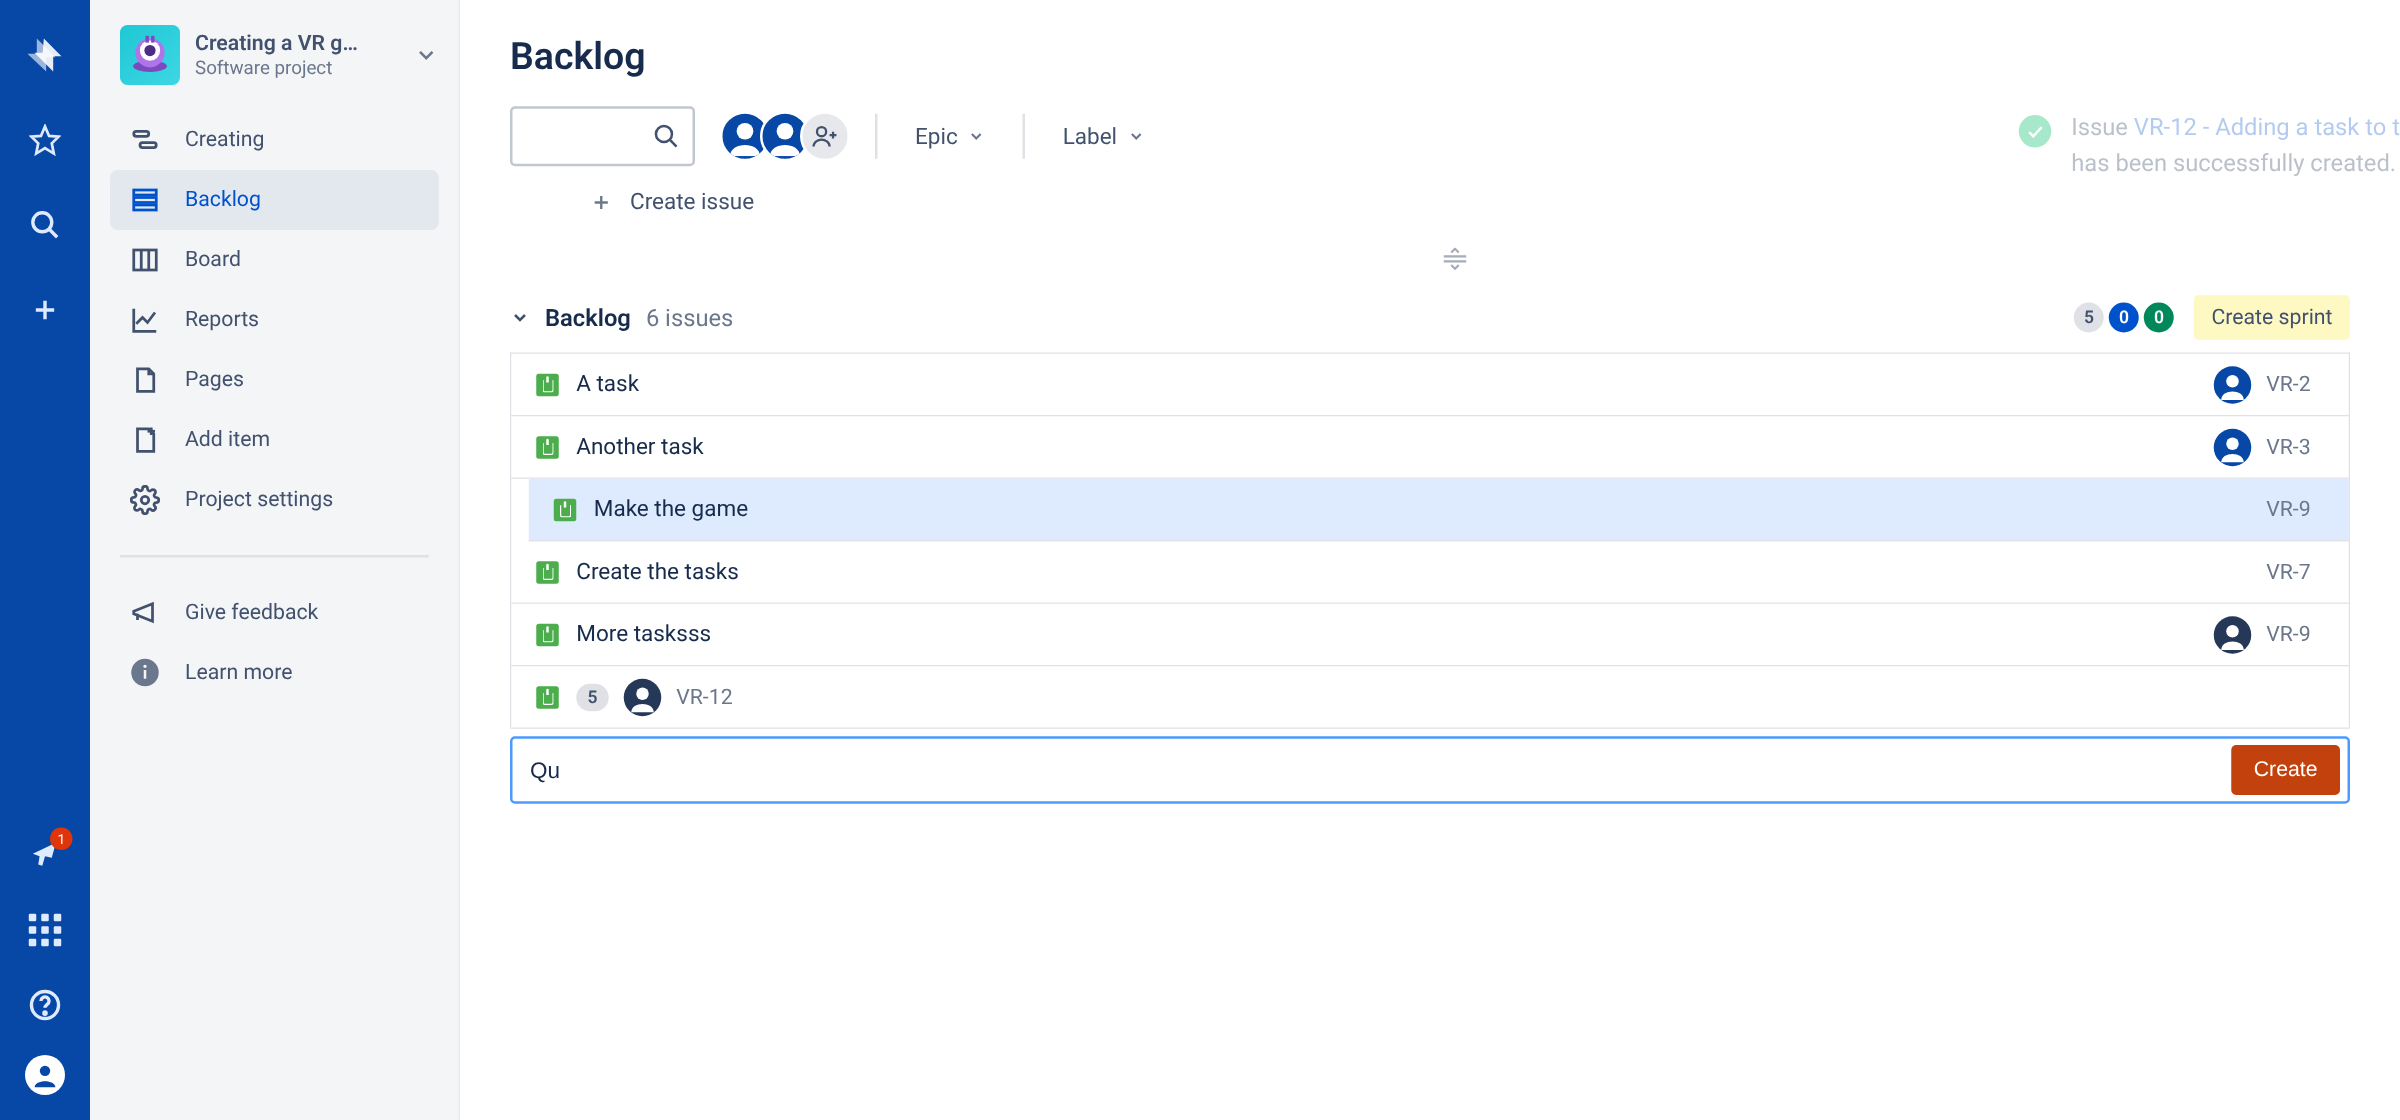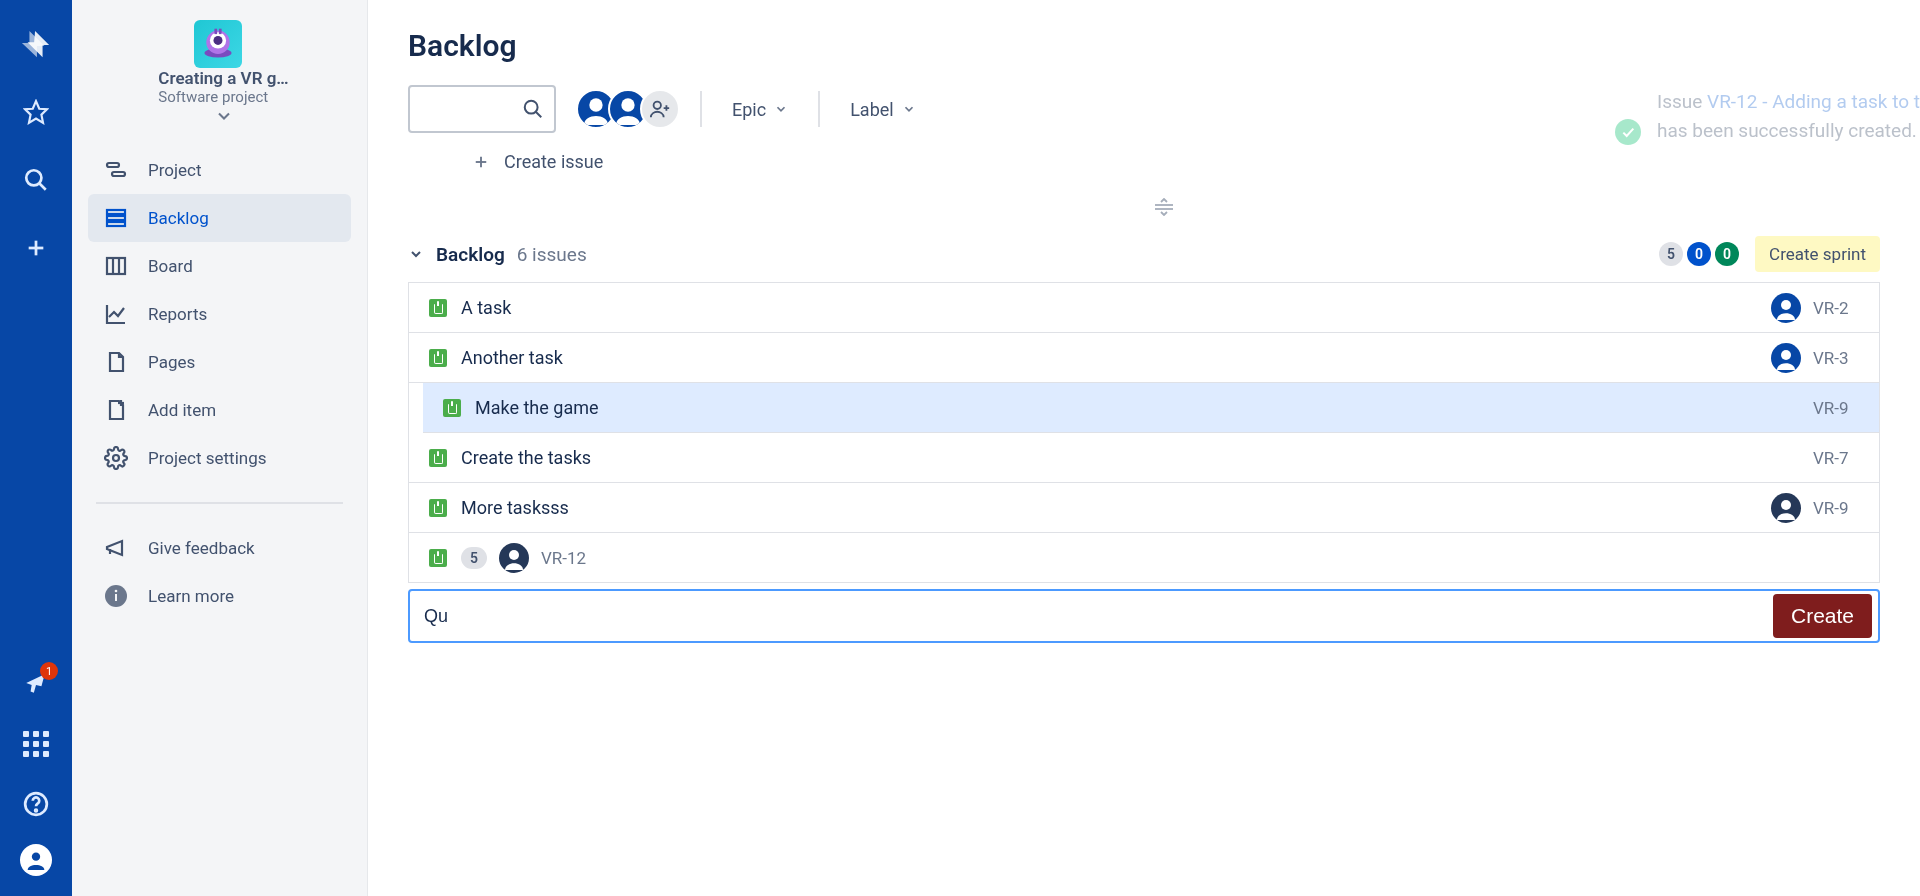--- a/index.html
+++ b/index.html
@@ -13,21 +13,21 @@
   .gicon svg { width: 26px; height: 26px; }
   .gnav .logo svg { width: 30px; height: 30px; color:#fff; }
   .gnav .plus svg { width: 22px; height:22px; }
   .badge { position:absolute; top:-2px; right:-2px; background:#DE350B; color:#fff; border-radius:50%; width:18px; height:18px; font-size:11px; display:flex; align-items:center; justify-content:center; }
   .apps-grid { display:grid; grid-template-columns:repeat(3,6px); grid-template-rows:repeat(3,6px); gap:4px; }
   .apps-grid span { width:6px; height:6px; background:#DEEBFF; border-radius:1px; }
   .avatar-small { width:32px; height:32px; border-radius:50%; background:#fff; display:flex; align-items:center; justify-content:center; }
   .avatar-small svg { width:20px; height:20px; color:#0747A6; }
   
   .psidebar { width: 296px; background:#F4F5F7; border-right:1px solid #e6e8eb; padding-top:20px; display:flex; flex-direction:column; }
-  .project-header { display:flex; align-items:center; padding: 0 16px 20px 24px; flex-direction: column; }
+  .project-header { display:flex; align-items:center; padding: 0 16px 20px 24px; }
   .project-avatar { width:48px; height:48px; border-radius:6px; background:linear-gradient(135deg,#1FC7D4,#3DD7E5); display:flex; align-items:center; justify-content:center; margin-right:12px; flex-shrink:0; }
   .project-avatar svg { width:36px; height:36px; }
   .project-info { flex:1; min-width:0; }
   .project-name { font-weight:600; font-size:17px; color:#42526E; white-space:nowrap; overflow:hidden; text-overflow:ellipsis; }
   .project-type { font-size:15px; color:#6B778C; }
   .project-chevron { color:#6B778C; display:flex; }
   .nav-list { padding: 0 16px; }
   .nav-item { display:flex; align-items:center; height:48px; padding:0 16px; border-radius:6px; color:#42526E; cursor:pointer; font-size:17px; }
   .nav-item.active { background:#E3E8EF; color:#0052CC; }
   .nav-item.active .nav-label { color:#0052CC; }
@@ -42,21 +42,21 @@
   .avatars { display:flex; align-items:center; }
   .av { width:40px; height:40px; border-radius:50%; background:#0747A6; border:2px solid #fff; margin-left:-8px; display:flex; align-items:center; justify-content:center; overflow:hidden; }
   .av:first-child { margin-left:0; }
   .av svg { width:32px; height:32px; color:#fff; }
   .av.add { background:#E6E8EB; }
   .av.add svg { width:22px; height:22px; color:#42526E; }
   .vdiv { width:2px; height:36px; background:#DFE1E6; }
   .filter { display:flex; align-items:center; gap:8px; color:#42526E; font-size:18px; cursor:pointer; padding:8px 10px; }
   .filter svg { width:14px; height:14px; color:#6B778C; }
   
-  .toast { position:absolute; top:88px; right:0; display:flex; align-items:flex-end; gap:16px; font-size:19px; color:#97A0AF; opacity:0.65; line-height:1.5; }
+  .toast { position:absolute; top:88px; right:0; display:flex; align-items:flex-start; gap:16px; font-size:19px; color:#97A0AF; opacity:0.65; line-height:1.5; }
   .toast .check { width:26px; height:26px; border-radius:50%; background:#79DDB0; display:flex; align-items:center; justify-content:center; flex-shrink:0; margin-top:4px; }
   .toast .check svg { width:16px; height:16px; color:#fff; }
   .toast .msg .gray { color:#97A0AF; }
   .toast .msg .link { color:#8AB0E8; }
   
   .create-issue-row { display:flex; align-items:center; gap:14px; color:#42526E; font-size:18px; padding: 18px 0 18px 64px; cursor:pointer; }
   .create-issue-row svg { width:18px; height:18px; color:#6B778C; }
   .drag-divider { display:flex; justify-content:center; margin:8px 0 20px; }
   .drag-divider .handle { width:24px; height:18px; display:flex; flex-direction:column; align-items:center; color:#A5ADBA; cursor:row-resize; }
   
@@ -80,21 +80,21 @@
   .issue-icon::before { content:""; width:2px; height:5px; background:#fff; border-radius:2px 2px 0 0; position:absolute; top:2px; }
   .issue-row .summary { flex:1; color:#172B4D; }
   .issue-row .est { width:26px; height:22px; border-radius:11px; background:#DFE1E6; color:#42526E; font-size:14px; display:flex; align-items:center; justify-content:center; margin-right:12px; font-weight:600; }
   .row-avatar { width:30px; height:30px; border-radius:50%; background:#0747A6; margin-right:12px; display:flex; align-items:center; justify-content:center; flex-shrink:0; }
   .row-avatar svg { width:24px; height:24px; color:#fff; }
   .row-avatar.dark { background:#253858; }
   .issue-key { color:#6B778C; font-size:17px; min-width:50px; text-align:left; }
   
   .inline-create { margin-right:40px; margin-top:6px; border:2px solid #4C9AFF; border-radius:4px; height:54px; display:flex; align-items:center; padding:0 6px 0 14px; }
   .inline-create input { flex:1; border:none; outline:none; font-size:18px; color:#172B4D; }
-  .inline-create .create-btn { background:#7f1d1d; color:#fff; border:none; border-radius:4px; padding:10px 18px; font-size:21px; cursor:pointer; }
+  .inline-create .create-btn { background:#c2410c; color:#fff; border:none; border-radius:4px; padding:10px 18px; font-size:17px; cursor:pointer; }
 </style>
 </head>
 <body>
 
 <div class="app">
 
   <nav class="gnav">
     <div class="top">
       <div class="gicon logo">
         <svg viewBox="0 0 32 32" fill="currentColor">
@@ -180,21 +180,21 @@
     </div>
 
     <div class="nav-list">
       <div class="nav-item">
         <span class="nicon">
             <svg viewBox="0 0 24 24" fill="none" stroke="currentColor" stroke-width="2.2">
               <rect x="3" y="5" width="12" height="4" rx="2"></rect>
               <rect x="8" y="14" width="13" height="4" rx="2"></rect>
             </svg>
           </span>
-        <span class="nav-label">Project</span>
+        <span class="nav-label">Creating</span>
       </div>
       <div class="nav-item active">
         <span class="nicon">
             <svg viewBox="0 0 24 24" fill="none" stroke="currentColor" stroke-width="2.2">
               <rect x="3" y="4" width="18" height="4"></rect>
               <rect x="3" y="10" width="18" height="4"></rect>
               <rect x="3" y="16" width="18" height="4"></rect>
             </svg>
           </span>
         <span class="nav-label">Backlog</span>

